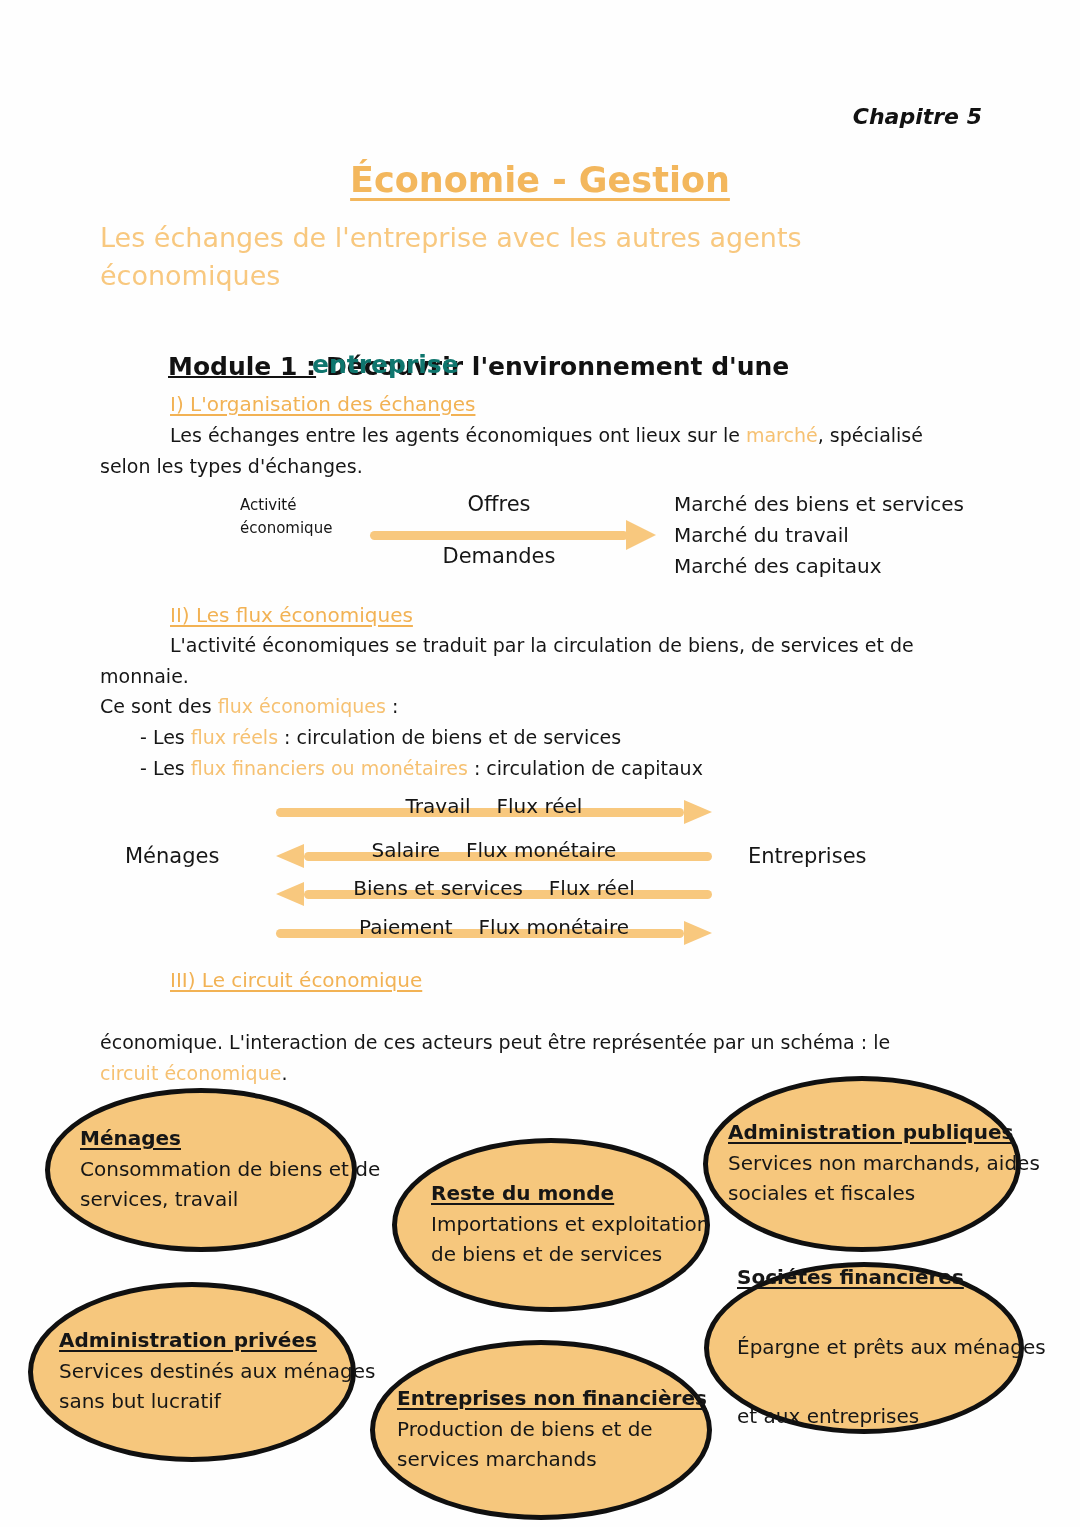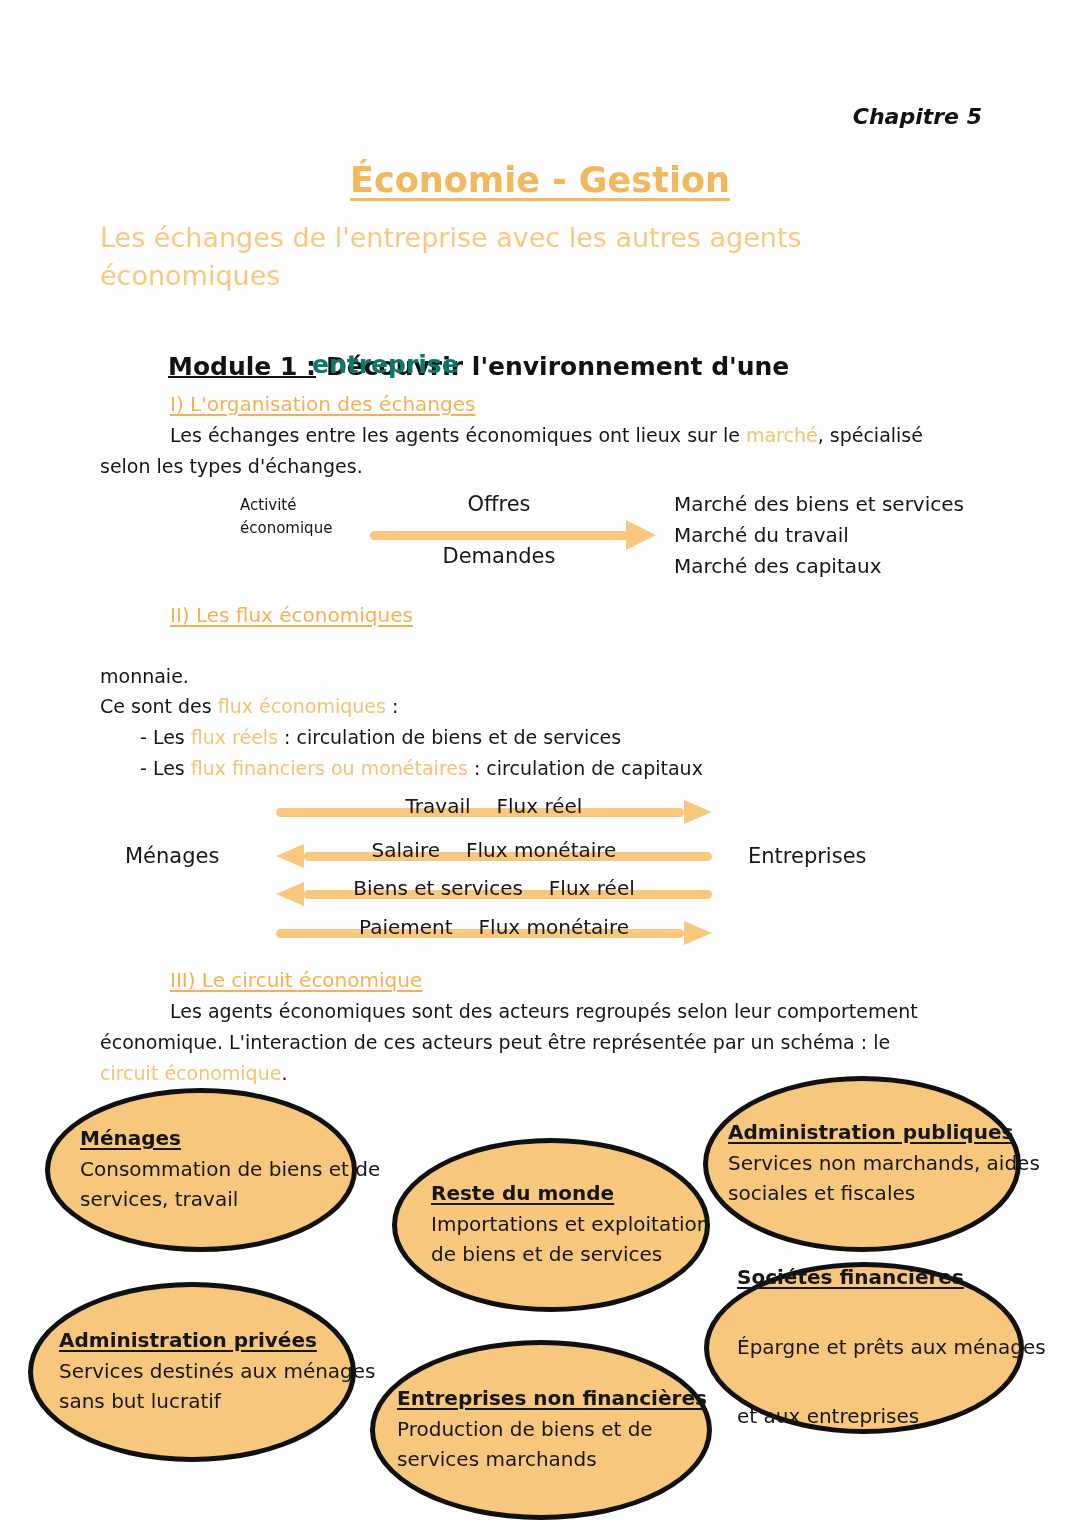--- a/index.html
+++ b/index.html
@@ -115,20 +115,21 @@
   <div class="abs d1-offres">Offres</div>
   <div class="abs d1-arrow"></div>
   <div class="abs d1-demandes">Demandes</div>
   <div class="abs d1-targets">
     <div>Marché des biens et services</div>
     <div>Marché du travail</div>
     <div>Marché des capitaux</div>
   </div>
 
   <div class="abs h-sec s2-h">II) Les flux économiques</div>
+  <div class="abs body-line s2-l1">L'activité économiques se traduit par la circulation de biens, de services et de</div>
   <div class="abs body-line s2-l2">monnaie.</div>
   <div class="abs body-line s2-l3"><span>Ce sont des </span><span class="hl">flux économiques</span><span> :</span></div>
   <div class="abs body-line s2-b1"><span>- Les </span><span class="hl">flux réels</span><span> : circulation de biens et de services</span></div>
   <div class="abs body-line s2-b2"><span>- Les </span><span class="hl">flux financiers ou monétaires</span><span> : circulation de capitaux</span></div>
 
   <div class="abs fd-left">Ménages</div>
   <div class="abs fd-right">Entreprises</div>
 
   <div class="flow flow-right f1">
     <div class="flow-line"></div>
@@ -141,21 +142,20 @@
   <div class="flow flow-left f3">
     <div class="flow-line"></div>
     <div class="flow-text"><span class="flow-label">Biens et services</span><span>Flux réel</span></div>
   </div>
   <div class="flow flow-right f4">
     <div class="flow-line"></div>
     <div class="flow-text"><span class="flow-label">Paiement</span><span>Flux monétaire</span></div>
   </div>
 
   <div class="abs h-sec s3-h">III) Le circuit économique</div>
-  <div class="abs body-line s3-l1">Les agents économiques sont des acteurs regroupés selon leur comportement</div>
   <div class="abs body-line s3-l2">économique. L'interaction de ces acteurs peut être représentée par un schéma : le</div>
   <div class="abs body-line s3-l3"><span class="hl">circuit économique</span><span>.</span></div>
 
   <div class="ellipse e1">
     <div class="e-title">Ménages</div>
     <div class="e-line">Consommation de biens et de</div>
     <div class="e-line">services, travail</div>
   </div>
   <div class="ellipse e2">
     <div class="e-title">Administration publiques</div>

